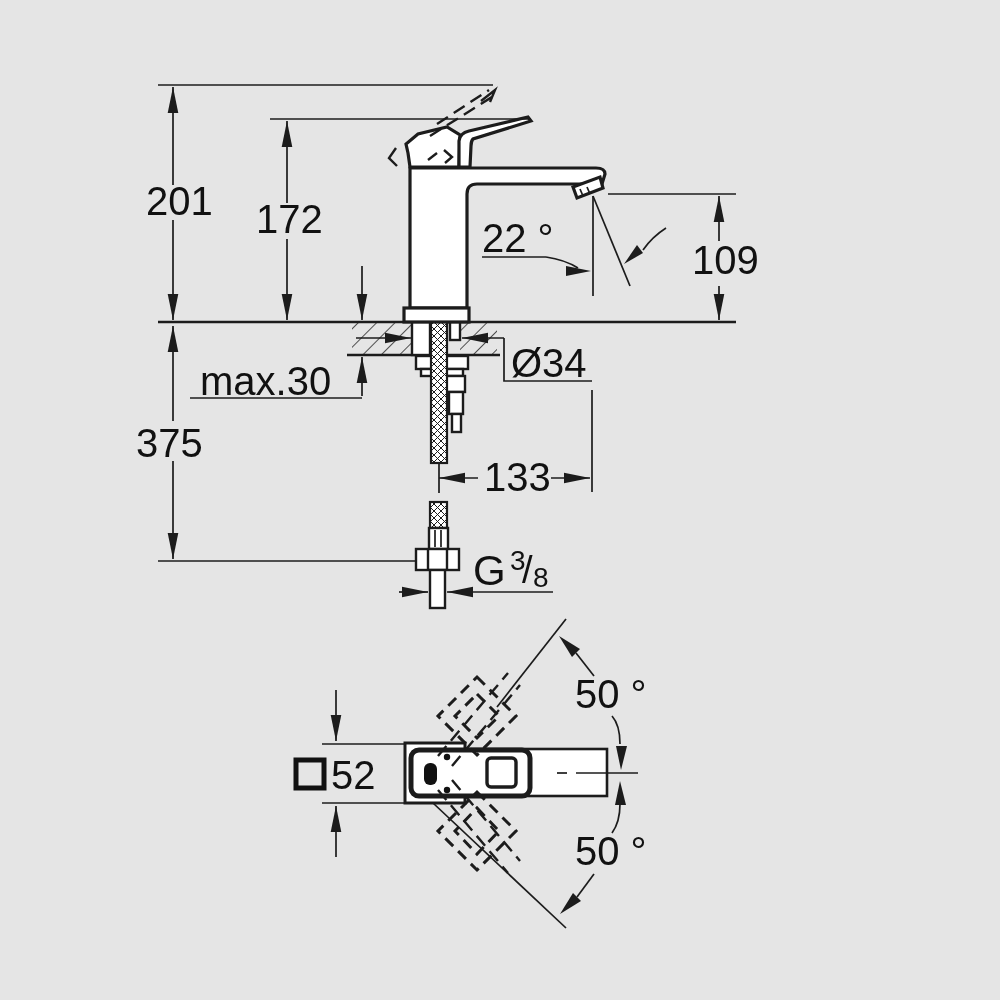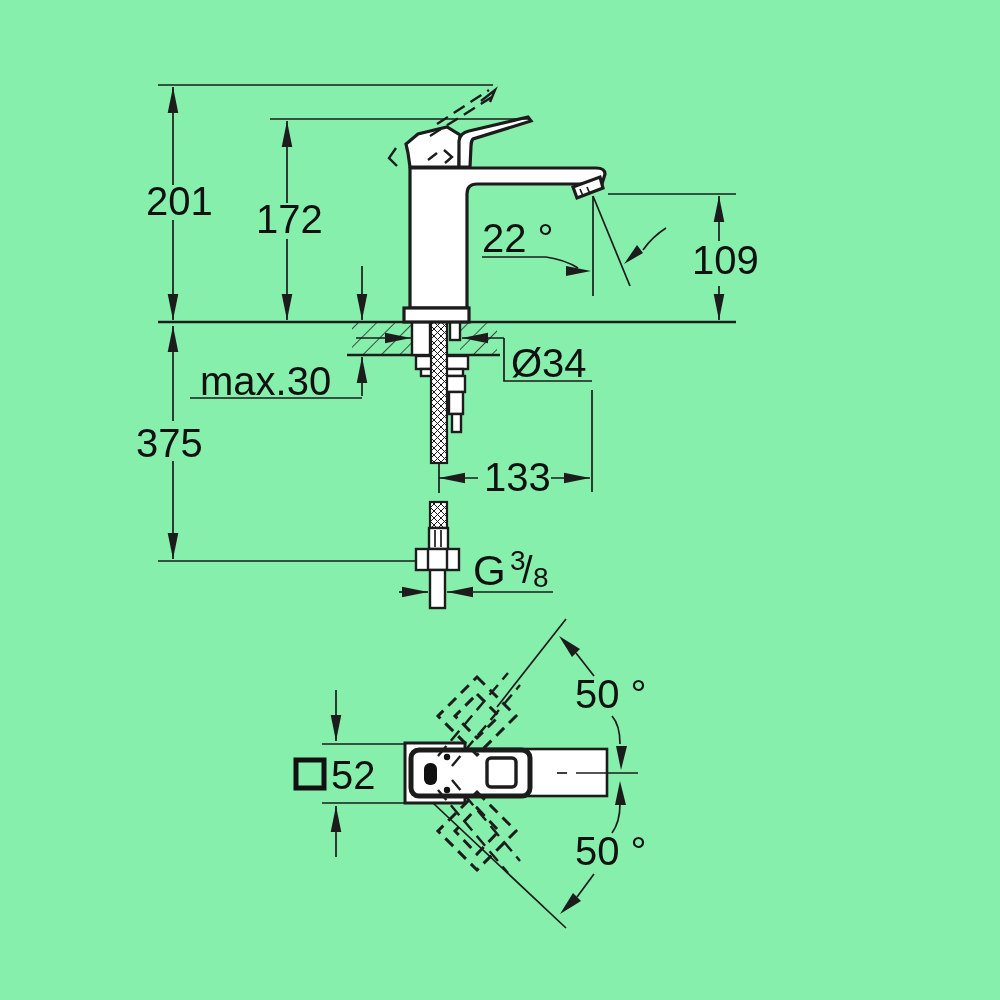--- a/index.html
+++ b/index.html
@@ -1,16 +1,16 @@
 <!DOCTYPE html>
 <html><head>
 <meta charset="utf-8">
 <style>
   html,body{margin:0;padding:0;background:#ffffff;}
-  .canvas{width:1000px;height:1000px;background:#86efac;position:relative;overflow:hidden;}
+  .canvas{width:1000px;height:1000px;background:#e5e5e5;position:relative;overflow:hidden;}
   svg{display:block;}
   text{font-family:"Liberation Sans","DejaVu Sans",sans-serif;fill:#111111;}
   .dim{font-size:40px;}
   .dim-g{font-size:42px;}
   .dim-sup{font-size:28px;}
   .dim-slash{font-size:38px;}
   .dim-sub{font-size:28px;}
   .ln{stroke:#1c1c1c;stroke-width:1.7;fill:none;}
   .ln2{stroke:#1c1c1c;stroke-width:2.4;fill:none;}
   .outline{stroke:#1c1c1c;stroke-width:3.2;fill:#ffffff;}

